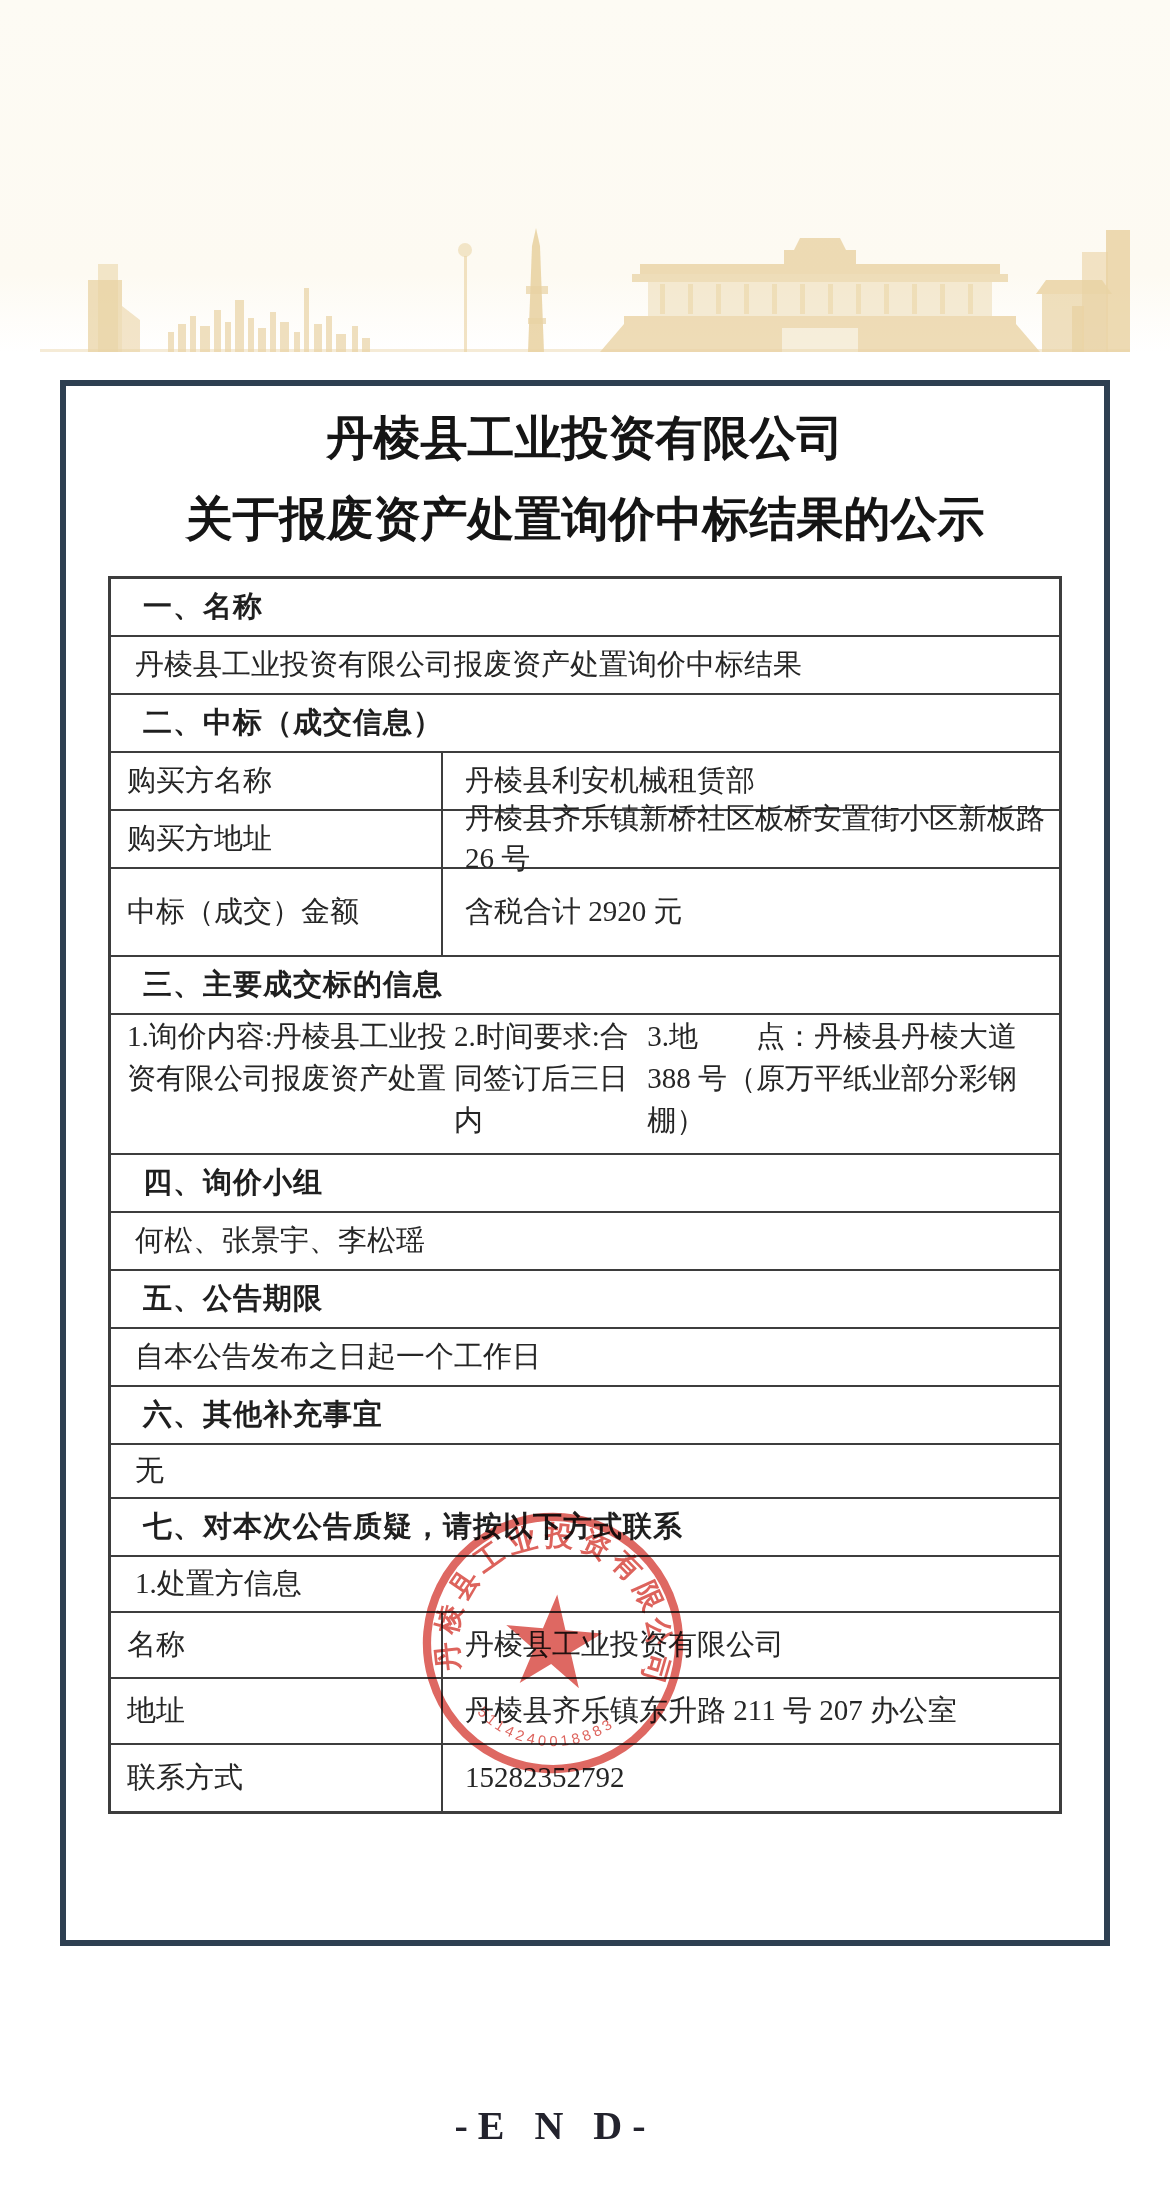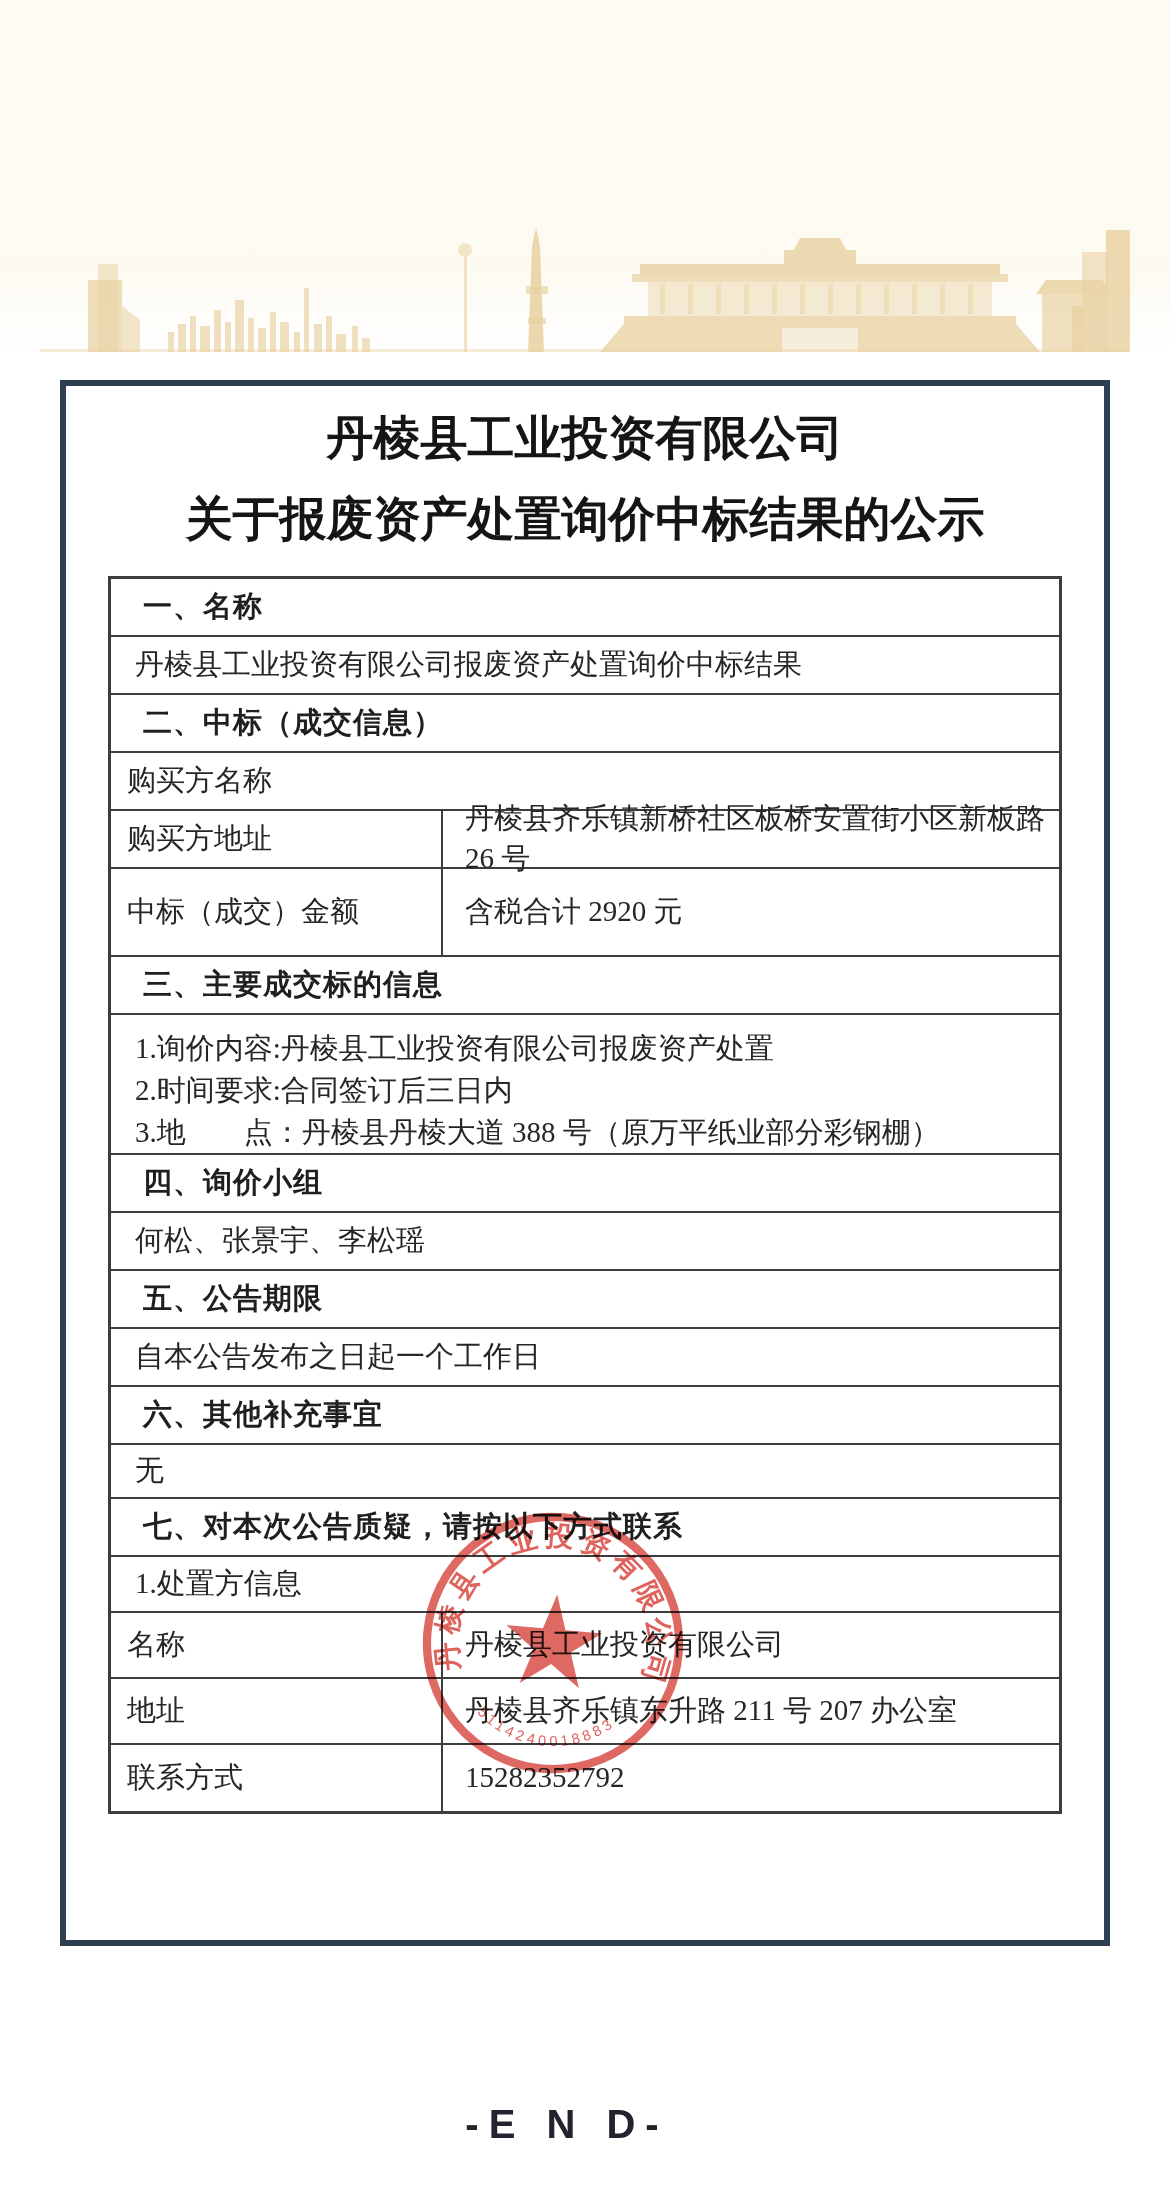--- a/index.html
+++ b/index.html
@@ -43,30 +43,30 @@
   .h58 { height: 58px; } .h54 { height: 54px; } .h56 { height: 56px; }
   .h66 { height: 66px; } .h88 { height: 88px; justify-content: flex-end; } .h140 { height: 140px; }
   .sect { font-family: "Liberation Sans", sans-serif; font-weight: bold; font-size: 29px;
           padding-left: 32px; color: #1f1f1f; letter-spacing: 1px; }
   .cont { font-size: 29px; padding-left: 24px; }
   .pair { padding-left: 0; align-items: stretch; }
   .pair .plabel { width: 330px; flex: 0 0 330px; display: flex; align-items: center;
                   padding-left: 16px; font-size: 29px; }
   .pair .pvalue { flex: 1; border-left: 2px solid #3d3d3d; display: flex; align-items: center;
                   padding-left: 22px; font-size: 29px; }
-  .multi { flex-direction: column; align-items: flex-start; justify-content: flex-end;
-           padding-left: 24px; font-size: 29px; line-height: 1.45; }
+  .multi { flex-direction: row; align-items: flex-start; justify-content: flex-end;
+           padding-left: 16px; font-size: 29px; line-height: 1.45; }
 
   
   .stamp { position: absolute; left: 415px; top: 1505px; width: 276px; height: 276px;
            transform: rotate(5deg); mix-blend-mode: multiply; opacity: .92; pointer-events: none; }
 
   
-  .end-mark { position: absolute; left: 12px; top: 2102px; width: 1110px; text-align: center;
-              font-family: Liberation Sans, sans-serif; font-weight: bold;
+  .end-mark { position: absolute; left: 0; top: 2102px; width: 1110px; text-align: center;
+              font-family: Liberation Serif, serif; font-weight: bold;
               font-size: 40px; letter-spacing: 10px; color: #23232d; }
 </style>
 </head>
 <body>
 
 <div class="header">
 
   <svg class="skyline" viewBox="0 0 1090 124" preserveAspectRatio="none">
     <g fill="#e6cc96">
 
@@ -145,20 +145,21 @@
     <div>关于报废资产处置询价中标结果的公示</div>
   </div>
 
   <div class="notice-table">
     <div class="trow sect h58">一、名称</div>
     <div class="trow cont h58">丹棱县工业投资有限公司报废资产处置询价中标结果</div>
     <div class="trow sect h58">二、中标（成交信息）</div>
 
     <div class="trow pair h58">
       <div class="plabel">购买方名称</div>
+      <div class="pvalue">丹棱县利安机械租赁部</div>
     </div>
     <div class="trow pair h58">
       <div class="plabel">购买方地址</div>
       <div class="pvalue">丹棱县齐乐镇新桥社区板桥安置街小区新板路 26 号</div>
     </div>
     <div class="trow pair h88">
       <div class="plabel">中标（成交）金额</div>
       <div class="pvalue">含税合计 2920 元</div>
     </div>
 

